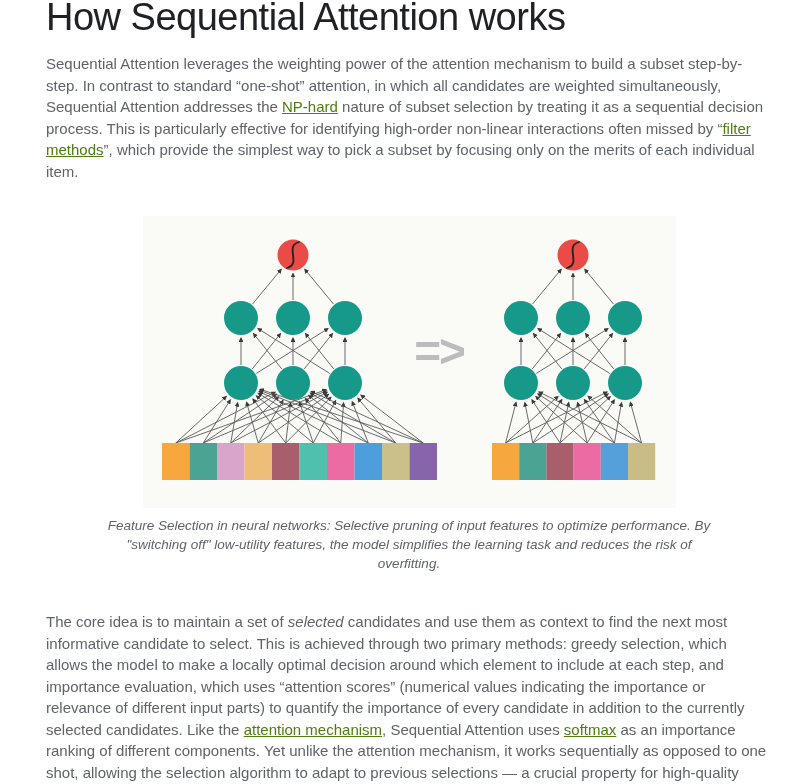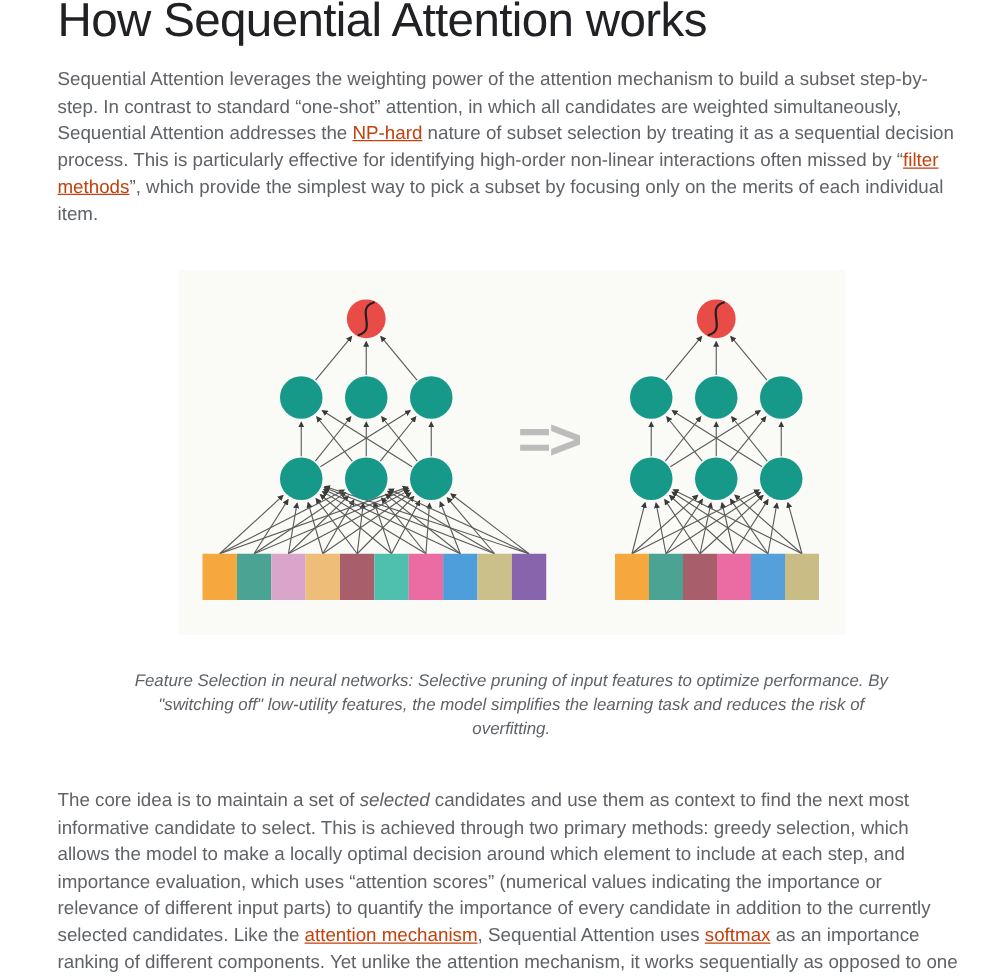--- a/index.html
+++ b/index.html
@@ -12,29 +12,29 @@
   .title{
     margin:-6px 0 0 0;
     font-size:38px;line-height:46px;font-weight:400;
     letter-spacing:-0.5px;color:#202124;
   }
   .para{
     margin:13px 0 0 0;width:726px;
     font-size:15px;line-height:21.5px;color:#5f6368;
   }
   .para em{font-style:italic;margin-top:25px;}
-  a.link{color:#c2410c;text-decoration:underline;cursor:pointer;}
+  a.link{color:#4d7c0f;text-decoration:underline;cursor:pointer;}
   figure{margin:34px 0 0 0;padding:0;}
   .fig-canvas{
     margin-left:97px;width:533px;height:292px;
     position:relative;
   }
   .fig-canvas svg{display:block;}
   .caption{
-    margin:27px auto 0 auto;max-width:620px;
+    margin:8px auto 0 auto;max-width:620px;
     text-align:center;font-style:italic;
     font-size:13.5px;line-height:19px;color:#5f6368;
   }
   .body2{margin-top:38px;}
 </style>
 </head>
 <body>
 
 <div class="page">
 

